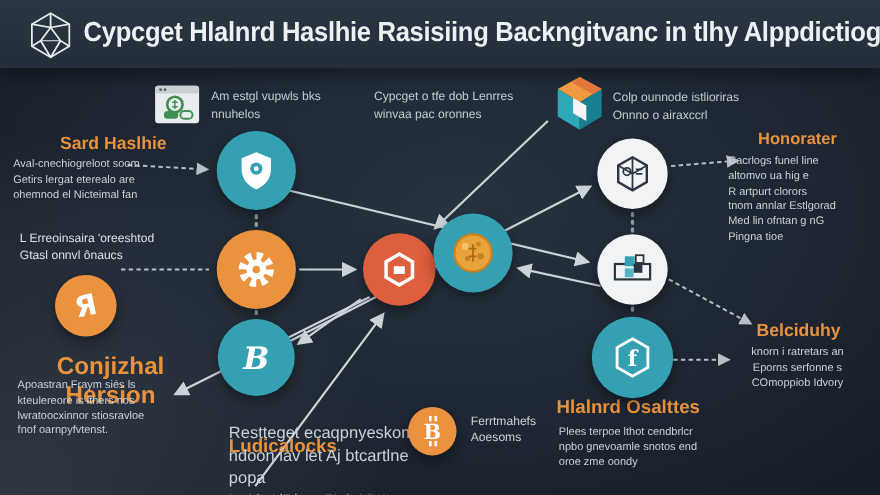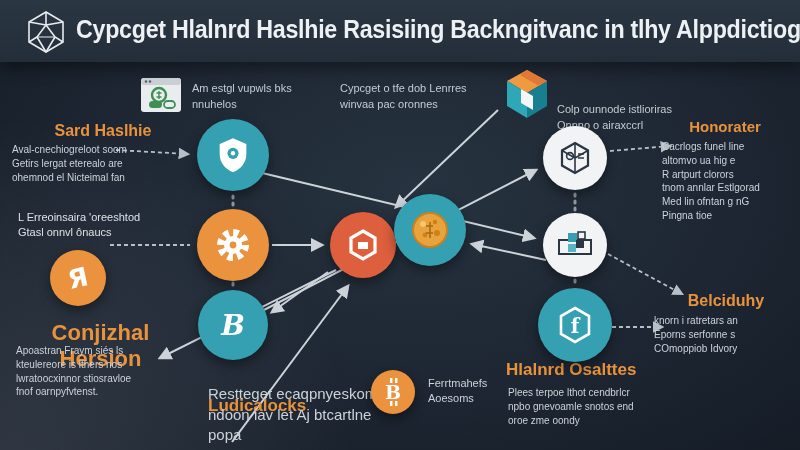--- a/index.html
+++ b/index.html
@@ -105,21 +105,21 @@
 
   <span style="position:absolute;left:504px;top:69px;">
     <svg width="46" height="50" viewBox="0 0 46 50">
       <path d="M23 1 L43 12 L23 24 L3 12 Z" fill="#ef9a40"></path>
       <path d="M3 12 L23 24 L23 49 L3 37 Z" fill="#2ea7b6"></path>
       <path d="M43 12 L23 24 L23 49 L43 37 Z" fill="#177f90"></path>
       <path d="M17 20 L29 27 L29 41 L17 34 Z" fill="#f3f5f6"></path>
       <path d="M23 1 L43 12 L35 17 L16 6 Z" fill="#e2773a"></path>
     </svg>
   </span>
-  <div class="top-note ml" style="left:557px;top:82px;width:180px;margin-top:20px;">Colp ounnode istlioriras
+  <div class="top-note ml" style="left:557px;top:82px;width:180px;">Colp ounnode istlioriras
 Onnno o airaxccrl</div>
 
   <div class="head-orange ml" style="left:28px;top:122px;width:150px;font-size:16px;">Sard Haslhie</div>
   <div class="body-txt ml" style="left:12px;top:143px;width:175px;">Aval-cnechiogreloot soom
 Getirs lergat eterealo are
 ohemnod el Nicteimal fan</div>
 
   <div class="body-txt ml" style="left:18px;top:210px;width:175px;font-size:11px;color:#dde2e7;">L Erreoinsaira 'oreeshtod
 Gtasl onnvl ônaucs</div>
 
@@ -137,21 +137,21 @@
 
   <div class="head-orange ml" style="left:660px;top:118px;width:130px;font-size:15px;">Honorater</div>
   <div class="body-txt ml" style="left:662px;top:140px;width:132px;">Cacrlogs funel line
 altomvo ua hig e
 R artpurt clorors
 tnom annlar Estlgorad
 Med lin ofntan g nG
 Pingna tioe</div>
 
   <div class="head-orange ml" style="left:656px;top:292px;width:140px;font-size:16px;">Belciduhy</div>
-  <div class="body-txt ml" style="left:654px;top:314px;width:142px;text-align:left;">knorn i ratretars an
+  <div class="body-txt ml" style="left:654px;top:314px;width:142px;text-align:center;">knorn i ratretars an
 Eporns serfonne s
 COmoppiob Idvory</div>
 
   <div class="head-orange ml" style="left:506px;top:360px;width:210px;font-size:17px;text-align:left;">Hlalnrd Osalttes</div>
   <div class="body-txt ml" style="left:508px;top:386px;width:215px;">Plees terpoe lthot cendbrlcr
 npbo gnevoamle snotos end
 oroe zme oondy</div>
 
   <div class="node orange" style="left:371px;top:370px;width:44px;height:44px;">
     <span>

